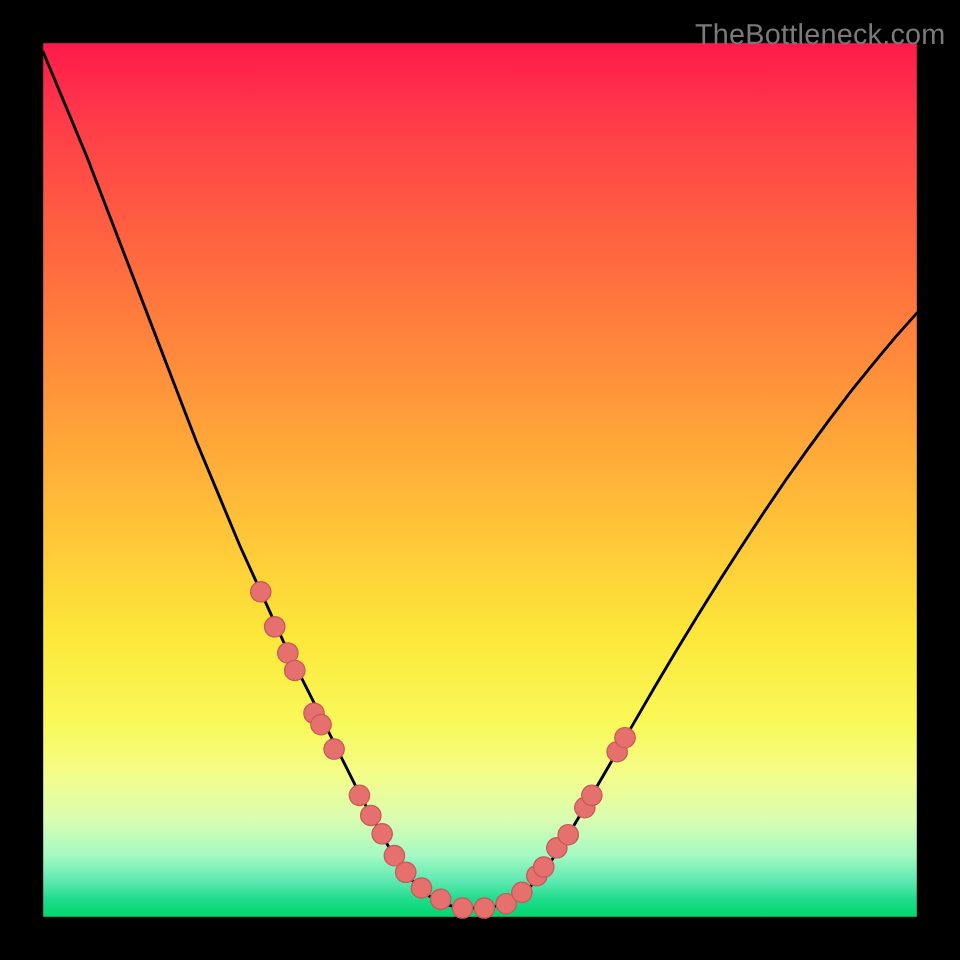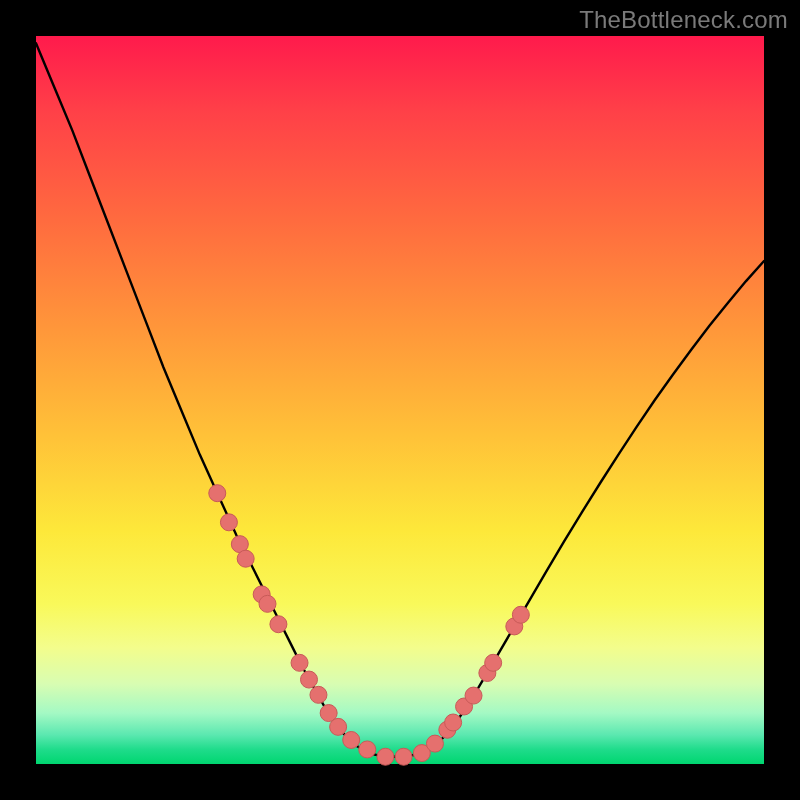--- a/index.html
+++ b/index.html
@@ -36,21 +36,21 @@
       #f3fd8c 84%,
       #d8fdb2 89%,
       #a4f9c4 93%,
       #5be8b0 96%,
       #1fdc8b 98%,
       #00d670 100%
     );
   }
   .watermark {
     position: absolute;
-    top: 6px;
+    top: 16px;
     right: 12px;
     font-family: Arial, Helvetica, sans-serif;
     font-size: 24px;
     color: #7a7a7a;
     letter-spacing: 0.2px;
     font-weight: 500;
   }
   svg.curve {
     position: absolute;
     top: 0;

